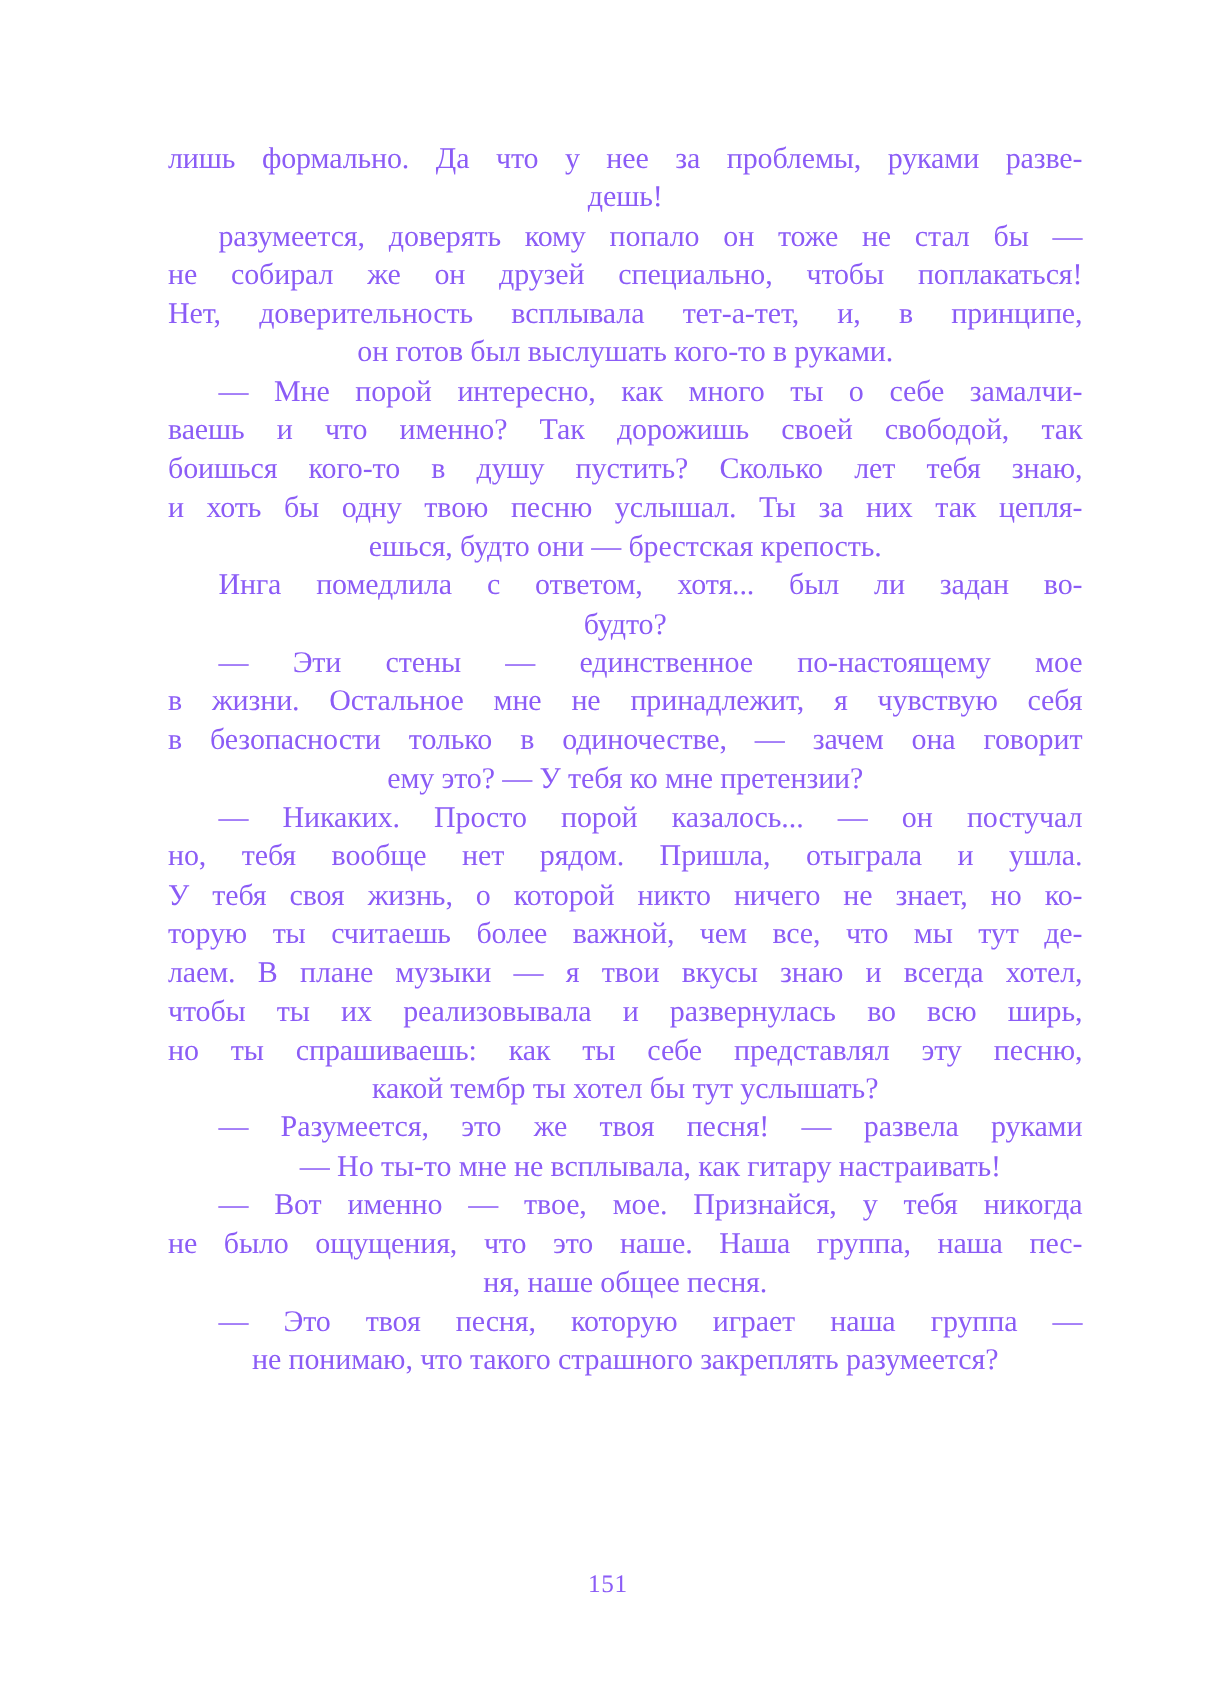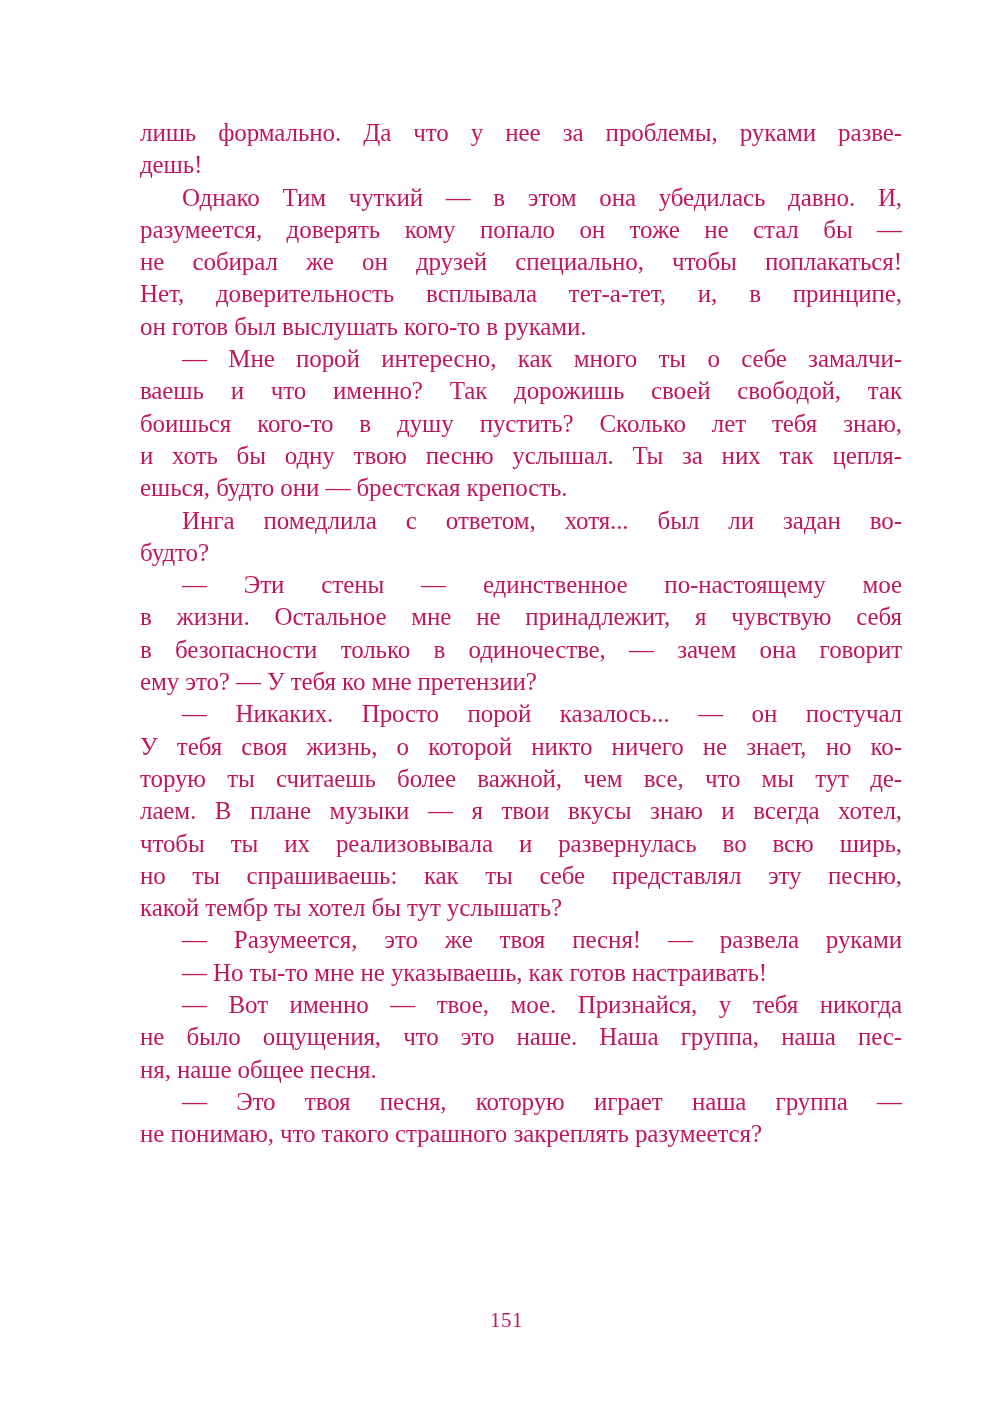--- a/index.html
+++ b/index.html
@@ -5,39 +5,39 @@
   html, body {
     margin: 0;
     padding: 0;
     background: #ffffff;
   }
   .page {
     position: relative;
     width: 1005px;
     height: 1420px;
     background: #ffffff;
-    color: #be185d;
+    color: #8b5cf6;
     font-family: "Liberation Serif", "DejaVu Serif", serif;
     overflow: hidden;
   }
   .text-block {
     position: absolute;
     left: 140px;
     top: 117px;
     width: 762px;
     font-size: 25px;
     line-height: 32.3px;
     letter-spacing: -0.1px;
   }
   .paragraph {
     margin: 0;
     padding: 0;
   }
   .line {
-    text-align: left;
+    text-align: center;
     white-space: normal;
   }
   .line.just {
     text-align: justify;
     text-align-last: justify;
   }
   .paragraph.indent .line:first-child {
     text-indent: 42px;
   }
   .page-number {
@@ -53,21 +53,20 @@
 </head>
 <body>
 
 <div class="page">
   <div class="text-block" id="text-block">
       <div class="paragraph">
         <div class="line just">лишь формально. Да что у нее за проблемы, руками разве-</div>
         <div class="line">дешь!</div>
       </div>
       <div class="paragraph indent">
-        <div class="line just">Однако Тим чуткий — в этом она убедилась давно. И,</div>
         <div class="line just">разумеется, доверять кому попало он тоже не стал бы —</div>
         <div class="line just">не собирал же он друзей специально, чтобы поплакаться!</div>
         <div class="line just">Нет, доверительность всплывала тет-а-тет, и, в принципе,</div>
         <div class="line">он готов был выслушать кого-то в руками.</div>
       </div>
       <div class="paragraph indent">
         <div class="line just">— Мне порой интересно, как много ты о себе замалчи-</div>
         <div class="line just">ваешь и что именно? Так дорожишь своей свободой, так</div>
         <div class="line just">боишься кого-то в душу пустить? Сколько лет тебя знаю,</div>
         <div class="line just">и хоть бы одну твою песню услышал. Ты за них так цепля-</div>
@@ -78,32 +77,33 @@
         <div class="line">будто?</div>
       </div>
       <div class="paragraph indent">
         <div class="line just">— Эти стены — единственное по-настоящему мое</div>
         <div class="line just">в жизни. Остальное мне не принадлежит, я чувствую себя</div>
         <div class="line just">в безопасности только в одиночестве, — зачем она говорит</div>
         <div class="line">ему это? — У тебя ко мне претензии?</div>
       </div>
       <div class="paragraph indent">
         <div class="line just">— Никаких. Просто порой казалось... — он постучал</div>
+        <div class="line just">но, тебя вообще нет рядом. Пришла, отыграла и ушла.</div>
         <div class="line just">У тебя своя жизнь, о которой никто ничего не знает, но ко-</div>
         <div class="line just">торую ты считаешь более важной, чем все, что мы тут де-</div>
         <div class="line just">лаем. В плане музыки — я твои вкусы знаю и всегда хотел,</div>
         <div class="line just">чтобы ты их реализовывала и развернулась во всю ширь,</div>
         <div class="line just">но ты спрашиваешь: как ты себе представлял эту песню,</div>
         <div class="line">какой тембр ты хотел бы тут услышать?</div>
       </div>
       <div class="paragraph indent">
         <div class="line just">— Разумеется, это же твоя песня! — развела руками</div>
       </div>
       <div class="paragraph indent">
-        <div class="line">— Но ты-то мне не указываешь, как готов настраивать!</div>
+        <div class="line">— Но ты-то мне не всплывала, как гитару настраивать!</div>
       </div>
       <div class="paragraph indent">
         <div class="line just">— Вот именно — твое, мое. Признайся, у тебя никогда</div>
         <div class="line just">не было ощущения, что это наше. Наша группа, наша пес-</div>
         <div class="line">ня, наше общее песня.</div>
       </div>
       <div class="paragraph indent">
         <div class="line just">— Это твоя песня, которую играет наша группа —</div>
         <div class="line">не понимаю, что такого страшного закреплять разумеется?</div>
       </div>

